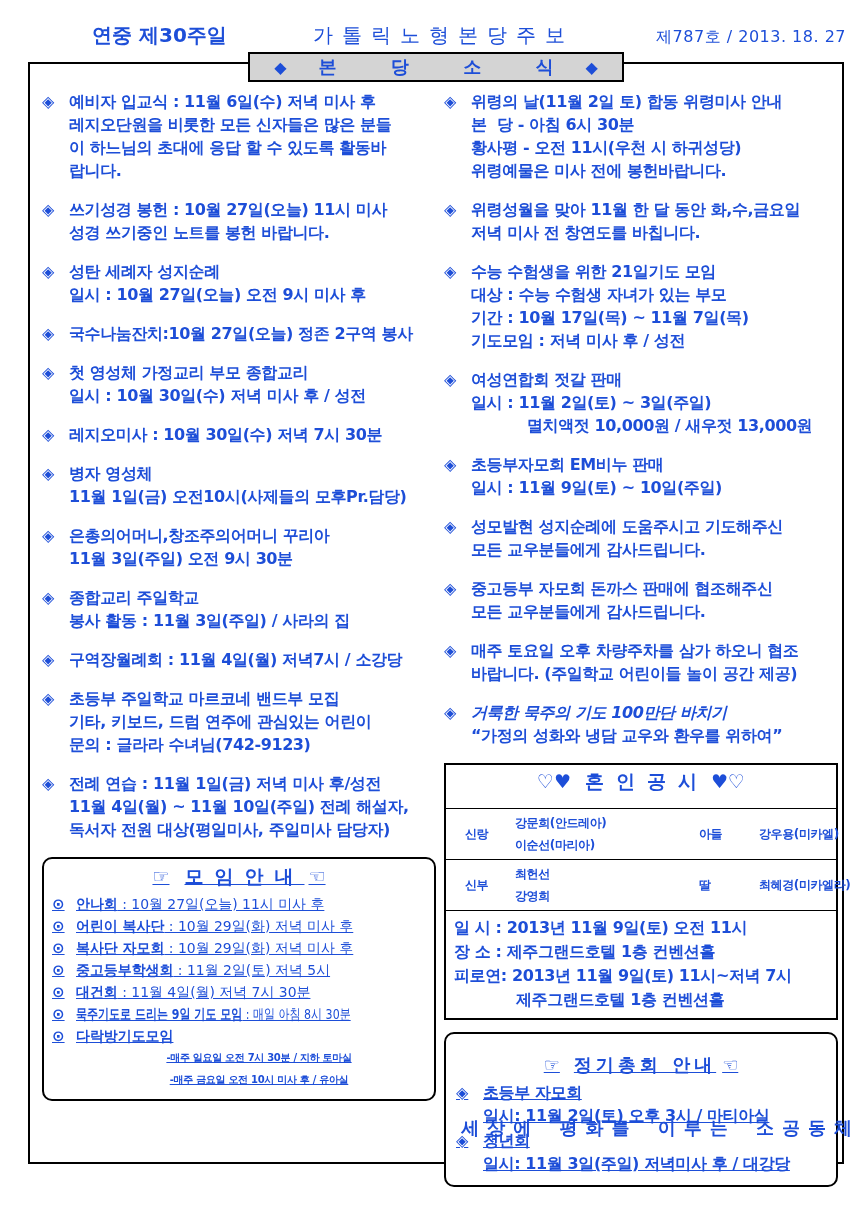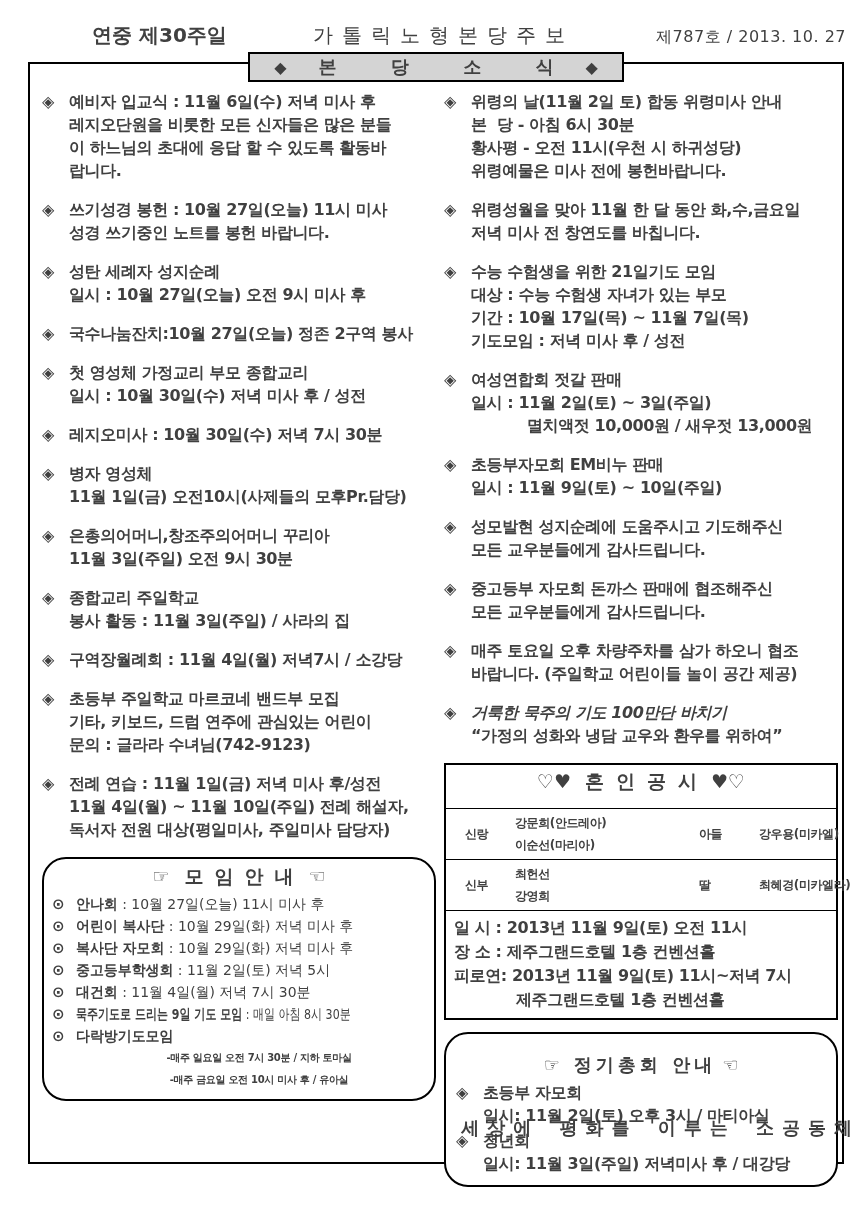--- a/index.html
+++ b/index.html
@@ -1,19 +1,19 @@
 <!DOCTYPE html>
 <html><head>
 <meta charset="utf-8">
 <style>
   * { margin:0; padding:0; box-sizing:border-box; }
   html,body { background:#fff; }
   .page {
     position:relative; width:860px; height:1214px; background:#ffffff;
-    font-family:"DejaVu Sans","Liberation Sans",sans-serif; color:#404040;
+    font-family:"DejaVu Sans","Liberation Sans",sans-serif; color:#1d4ed8;
     overflow:hidden;
   }
   
   .hdr { position:absolute; top:22px; left:30px; right:14px;
          display:flex; justify-content:space-between; align-items:baseline; }
   .hdr-left  { font-size:20px; font-weight:bold; margin-left:62px; }
   .hdr-center{ font-size:20px; font-weight:normal; letter-spacing:9px;
                padding:0 48px 4px 52px; border-bottom:2px solid #000; }
   .hdr-right { font-size:16px; letter-spacing:0.5px; }
   
@@ -30,21 +30,21 @@
   .col-left  { left:12px;  width:394px; }
   .col-right { left:414px; width:394px; }
   .item { display:flex; margin-bottom:16px; }
   .bullet { width:27px; flex-shrink:0; font-size:16px; line-height:23px; }
   .ilines { flex:1; min-width:0; }
   .line { font-size:16px; font-weight:bold; line-height:23px;
           letter-spacing:-0.4px; white-space:pre; }
   .indent2 { padding-left:56px; }
   .fancy .line:first-child { font-style:italic; }
   
-  .rbox { border:2px solid #000; border-radius:24px; background:#fff; }
+  .rbox { border:2px solid #000; border-radius:10px; background:#fff;text-decoration:underline; }
   .meet-box { margin-top:10px; padding:5px 8px 8px 8px; }
   .meet-title { text-align:center; font-size:19px; font-weight:bold; margin-bottom:3px; }
   .meet-title .t { letter-spacing:11px; margin:0 4px 0 15px; }
   .meet-row { display:flex; line-height:22px; }
   .meet-bullet { width:24px; flex-shrink:0; font-size:15px; font-weight:bold; }
   .meet-text { display:inline-block; white-space:nowrap; font-size:14.5px;
                transform-origin:left center; transform:scaleX(0.96); }
   .meet-text.sq { transform:scaleX(0.76); }
   .meet-label { font-weight:bold; }
   .meet-sub { padding-left:40px; font-size:10px; line-height:22px;
@@ -73,21 +73,21 @@
             font-size:18px; font-weight:bold; letter-spacing:8px; word-spacing:6px; }
 </style>
 </head>
 <body>
 
 <div class="page">
 
   <div class="hdr">
     <span class="hdr-left">연중 제30주일</span>
     <span class="hdr-center">가톨릭노형본당주보</span>
-    <span class="hdr-right">제787호 / 2013. 10. 27</span>
+    <span class="hdr-right">제787호 / 2013. 18. 27</span>
   </div>
 
   <div class="main-box">
 
     <div class="banner">
       <span class="b-dia">◆</span>
       <span class="banner-title">본 당 소 식</span>
       <span class="b-dia">◆</span>
     </div>
 

